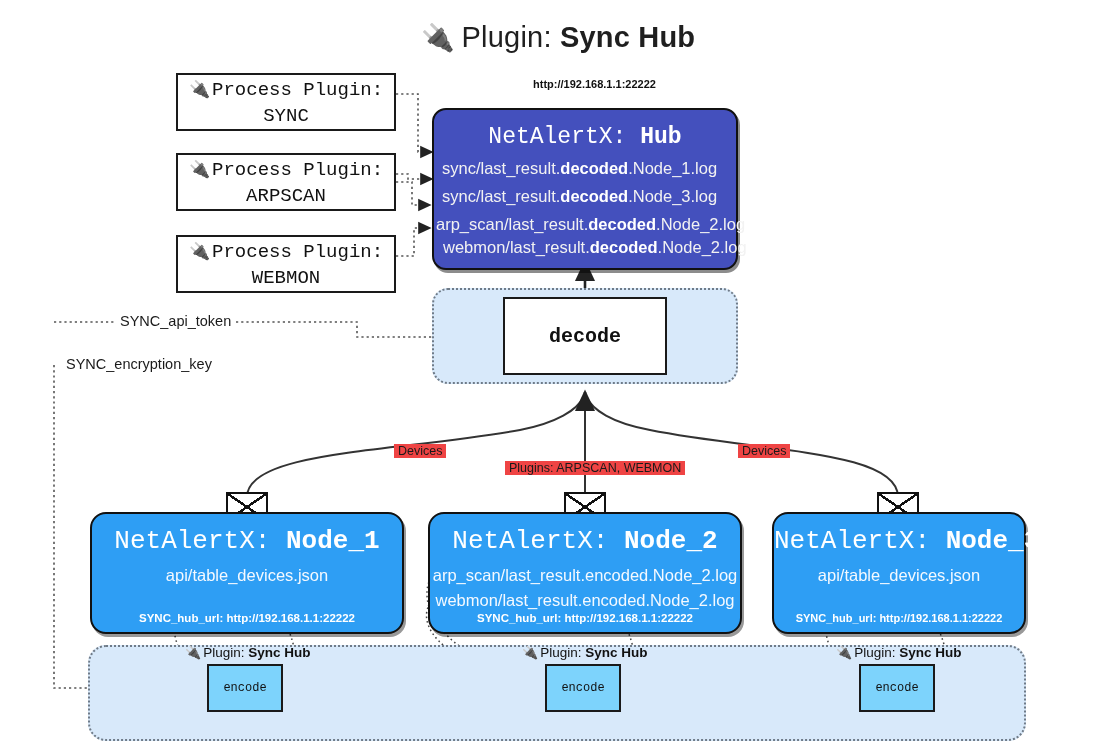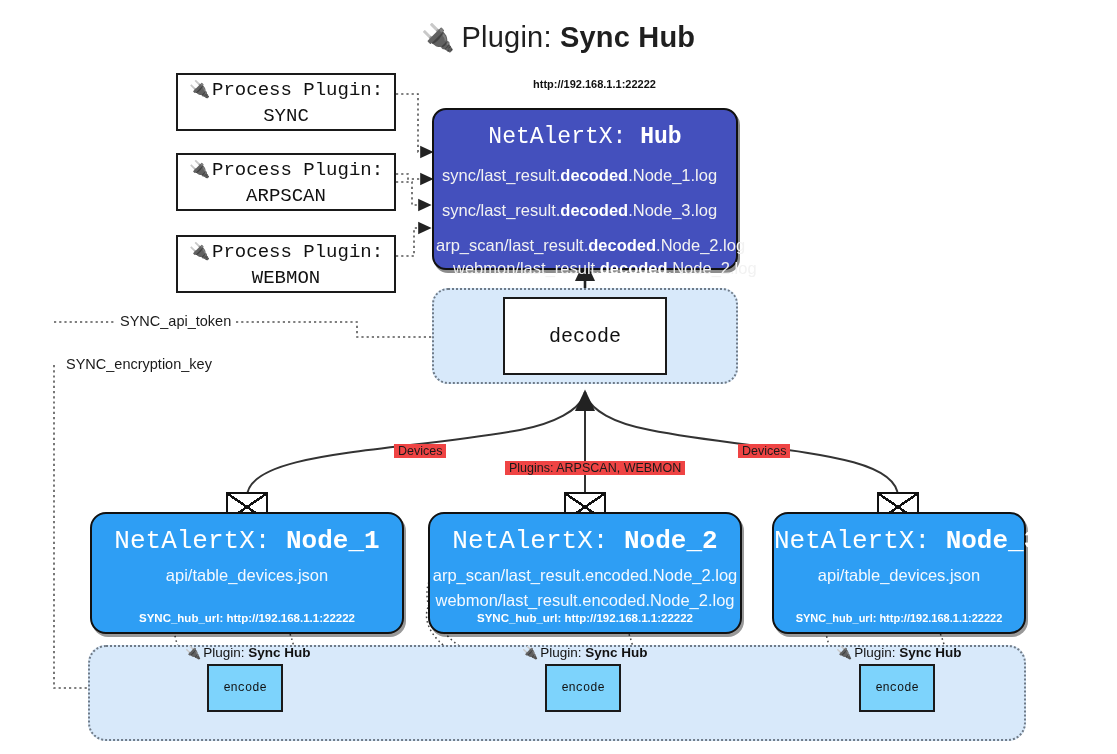--- a/index.html
+++ b/index.html
@@ -22,21 +22,21 @@
 
   .huburl{position:absolute;font-size:11px;font-weight:bold;color:#111;
           white-space:nowrap;}
 
   .hub{position:absolute;background:#4450bd;border:2.5px solid #111;
        border-radius:14px;box-sizing:border-box;
        box-shadow:2px 3px 0 rgba(0,0,0,.45);}
   .hub .htitle{font-family:"Liberation Mono","DejaVu Sans Mono",monospace;
        font-size:23px;color:#fff;text-align:center;margin-top:14px;white-space:nowrap;}
   .hub .htitle b{font-weight:bold;}
-  .hub .hrow{font-size:16.5px;color:#f2f2f2;white-space:nowrap;margin-top:16px;
+  .hub .hrow{font-size:16.5px;color:#f2f2f2;white-space:nowrap;margin-top:9px;
        padding-left:8px;}
   .hub .hrow b{font-weight:bold;color:#fff;}
 
   .decodewrap{position:absolute;background:#d8e9fa;border:2px dotted #6f7b88;
        border-radius:16px;box-sizing:border-box;}
   .decodebox{position:absolute;background:#fff;border:2.5px solid #1a1a1a;
        box-sizing:border-box;display:flex;align-items:center;justify-content:center;
        font-family:"Liberation Mono","DejaVu Sans Mono",monospace;font-size:20px;color:#111;}
 
   .edgelabel{position:absolute;font-size:12.5px;color:#1a1a1a;background:#ef4444;
@@ -143,27 +143,27 @@
     </div>
     <div class="hrow">
       <span>sync/last_result.</span><b>decoded</b><span>.Node_1.log</span>
     </div>
     <div class="hrow">
       <span>sync/last_result.</span><b>decoded</b><span>.Node_3.log</span>
     </div>
     <div class="hrow" style="padding-left:2px;">
       <span>arp_scan/last_result.</span><b>decoded</b><span>.Node_2.log</span>
     </div>
-    <div class="hrow" style="padding-left:19px;margin-top:4px;">
+    <div class="hrow" style="padding-left:9px;margin-top:4px;">
       <span>webmon/last_result.</span><b>decoded</b><span>.Node_2.log</span>
     </div>
   </div>
 
   <div class="decodewrap" style="left:432px;top:288px;width:306px;height:96px;"></div>
-  <div class="decodebox" style="left:503px;top:297px;width:164px;height:78px;">
+  <div class="decodebox" style="left:503px;top:297px;width:164px;height:78px;font-weight:bold;">
     <span>decode</span>
   </div>
 
   <div class="tokenlabel" style="left:116px;top:313px;">SYNC_api_token</div>
   <div class="tokenlabel" style="left:62px;top:356px;">SYNC_encryption_key</div>
 
   <div class="edgelabel" style="left:394px;top:444px;">Devices</div>
   <div class="edgelabel" style="left:505px;top:461px;">Plugins: ARPSCAN, WEBMON</div>
   <div class="edgelabel" style="left:738px;top:444px;">Devices</div>
 

